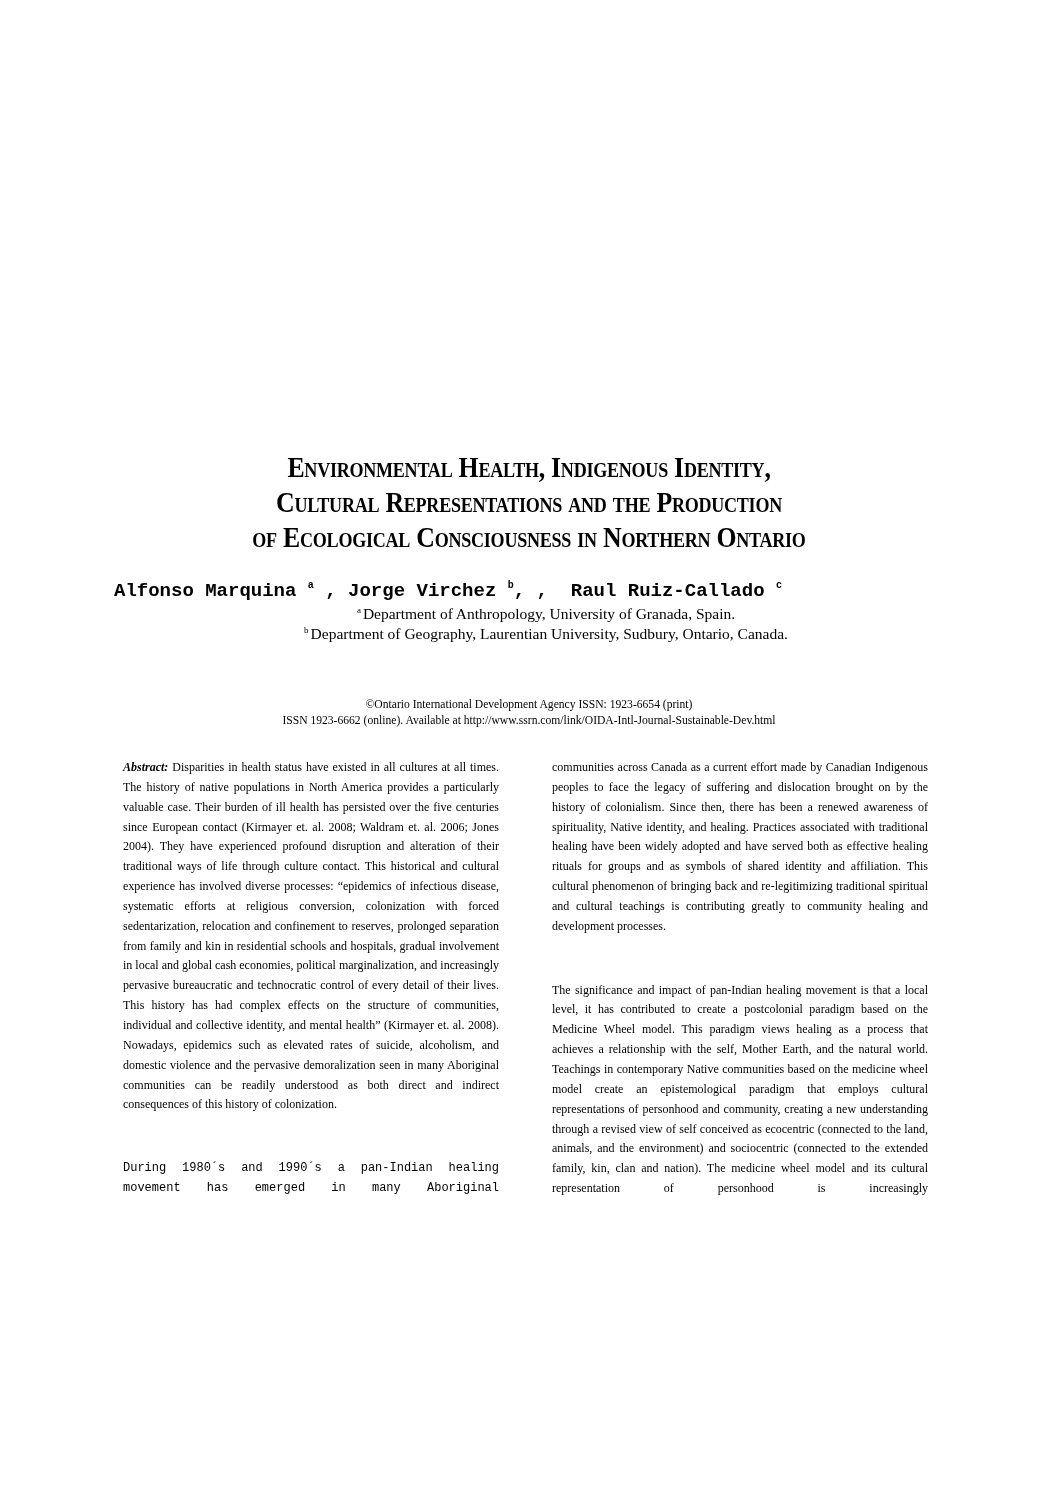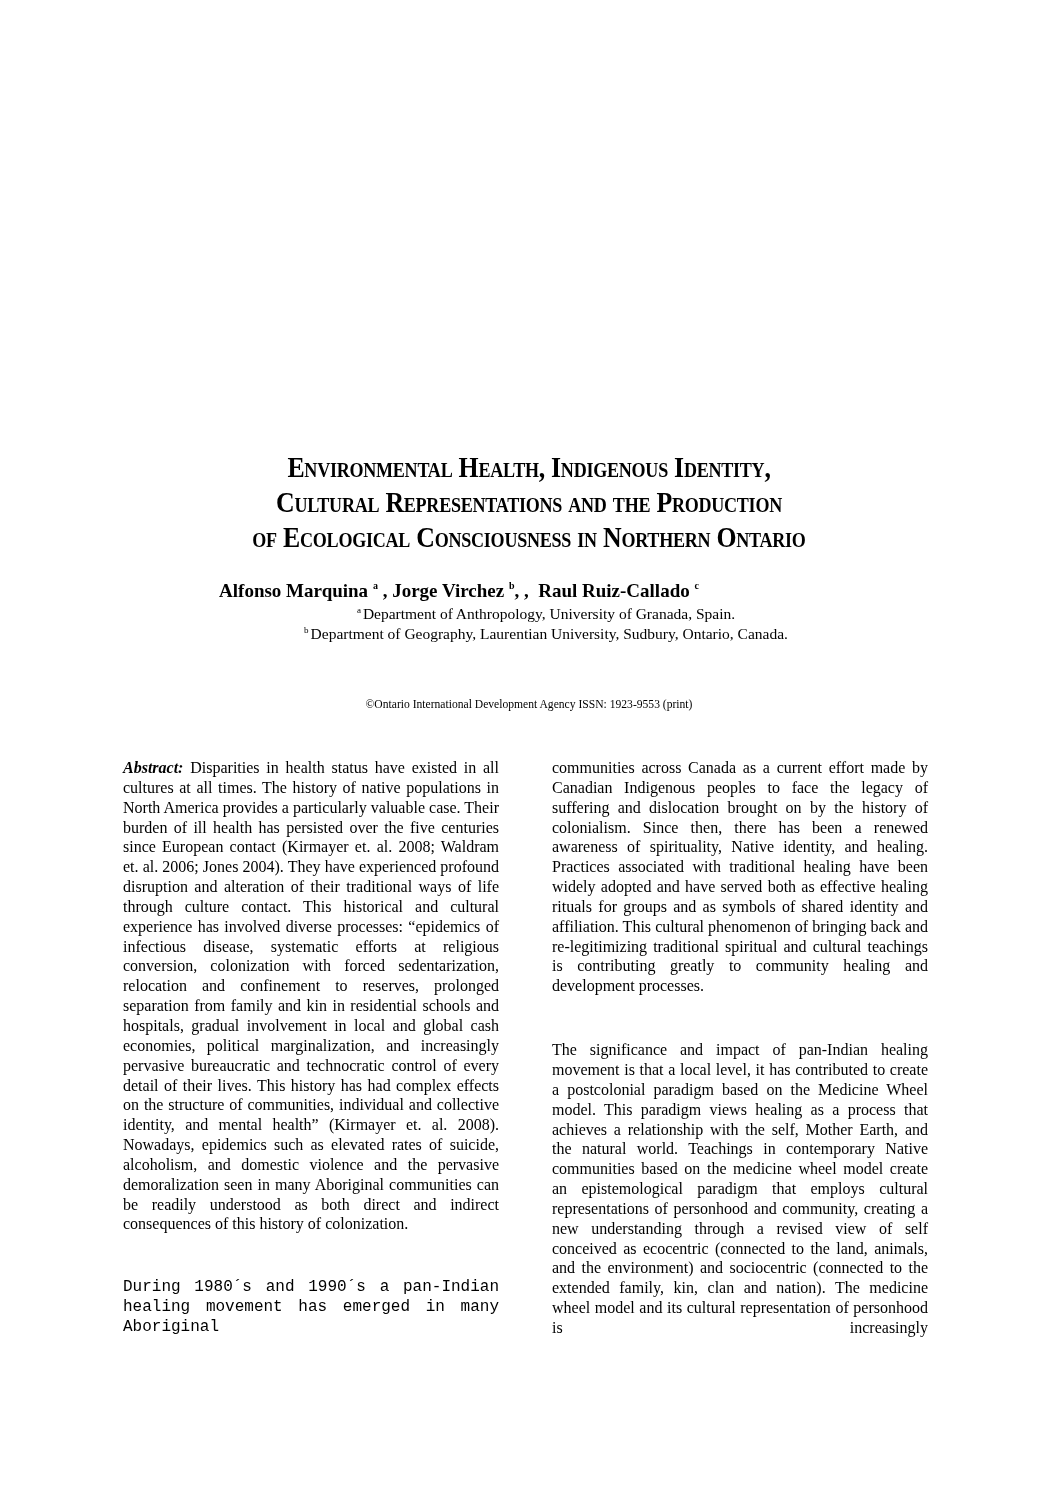--- a/index.html
+++ b/index.html
@@ -29,27 +29,28 @@
       line-height: 35px;
       letter-spacing: -0.3px;
       font-variant: small-caps;
       white-space: nowrap;
       transform: scaleX(0.86);
       transform-origin: center;
     }
     .authors {
       position: absolute;
       top: 580px;
-      left: 14px;
+      left: 3px;
       width: 890px;
       text-align: center;
       font-weight: bold;
       font-size: 19px;
       line-height: 22px;
       white-space: nowrap;
+      font-family: Liberation Mono, monospace;
     }
     .authors sup {
       font-size: 10px;
       font-weight: bold;
       vertical-align: 8px;
       line-height: 0;
     }
     .affils {
       position: absolute;
       top: 604px;
@@ -73,21 +74,21 @@
       width: 1058px;
       text-align: center;
       font-size: 11.6px;
       line-height: 16px;
       white-space: nowrap;
     }
     .col {
       position: absolute;
       top: 758px;
       width: 376px;
-      font-size: 16px;
+      font-size: 12px;
       line-height: 19.85px;
       text-align: justify;
       hyphens: none;
     }
     .col-left { left: 123px; }
     .col-right { left: 552px; }
     .para { margin: 0 0 9px 0; }
     .para:last-child { margin-bottom: 0; margin-top: 44px; }
     .abstract-label {
       font-weight: bold;
@@ -115,21 +116,22 @@
   <div class="affils">
     <div class="affil-line">
       <sup>a</sup><span>Department of Anthropology, University of Granada, Spain.</span>
     </div>
     <div class="affil-line">
       <sup>b</sup><span>Department of Geography, Laurentian University, Sudbury, Ontario, Canada.</span>
     </div>
   </div>
 
   <div class="issn">
-    <div>©Ontario International Development Agency ISSN: 1923-9553 (print)</div>
+    <div>©Ontario International Development Agency ISSN: 1923-6654 (print)</div>
+    <div>ISSN 1923-6662 (online). Available at http://www.ssrn.com/link/OIDA-Intl-Journal-Sustainable-Dev.html</div>
   </div>
 
   <div class="col col-left">
     <p class="para"><span class="abstract-label">Abstract:</span><span> Disparities in health status have existed in all cultures at all times. The history of native populations in North America provides a particularly valuable case. Their burden of ill health has persisted over the five centuries since European contact (Kirmayer et. al. 2008; Waldram et. al. 2006; Jones 2004). They have experienced profound disruption and alteration of their traditional ways of life through culture contact. This historical and cultural experience has involved diverse processes: “epidemics of infectious disease, systematic efforts at religious conversion, colonization with forced sedentarization, relocation and confinement to reserves, prolonged separation from family and kin in residential schools and hospitals, gradual involvement in local and global cash economies, political marginalization, and increasingly pervasive bureaucratic and technocratic control of every detail of their lives. This history has had complex effects on the structure of communities, individual and collective identity, and mental health” (Kirmayer et. al. 2008). Nowadays, epidemics such as elevated rates of suicide, alcoholism, and domestic violence and the pervasive demoralization seen in many Aboriginal communities can be readily understood as both direct and indirect consequences of this history of colonization.</span></p>
     <p class="para" style="text-align-last: justify; font-family: Liberation Mono, monospace;">During 1980´s and 1990´s a pan-Indian healing movement has emerged in many Aboriginal</p>
   </div>
 
   <div class="col col-right">
     <p class="para">communities across Canada as a current effort made by Canadian Indigenous peoples to face the legacy of suffering and dislocation brought on by the history of colonialism. Since then, there has been a renewed awareness of spirituality, Native identity, and healing. Practices associated with traditional healing have been widely adopted and have served both as effective healing rituals for groups and as symbols of shared identity and affiliation. This cultural phenomenon of bringing back and re-legitimizing traditional spiritual and cultural teachings is contributing greatly to community healing and development processes.</p>
     <p class="para" style="text-align-last: justify;">The significance and impact of pan-Indian healing movement is that a local level, it has contributed to create a postcolonial paradigm based on the Medicine Wheel model. This paradigm views healing as a process that achieves a relationship with the self, Mother Earth, and the natural world. Teachings in contemporary Native communities based on the medicine wheel model create an epistemological paradigm that employs cultural representations of personhood and community, creating a new understanding through a revised view of self conceived as ecocentric (connected to the land, animals, and the environment) and sociocentric (connected to the extended family, kin, clan and nation). The medicine wheel model and its cultural representation of personhood is increasingly</p>

